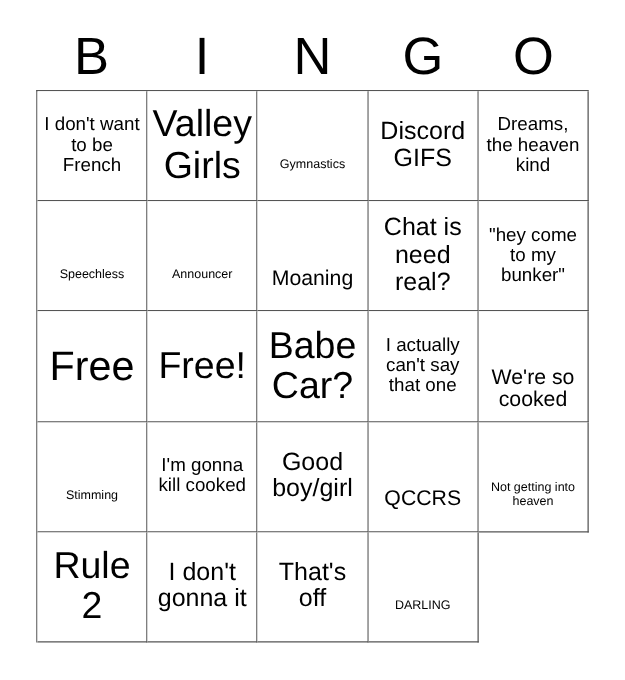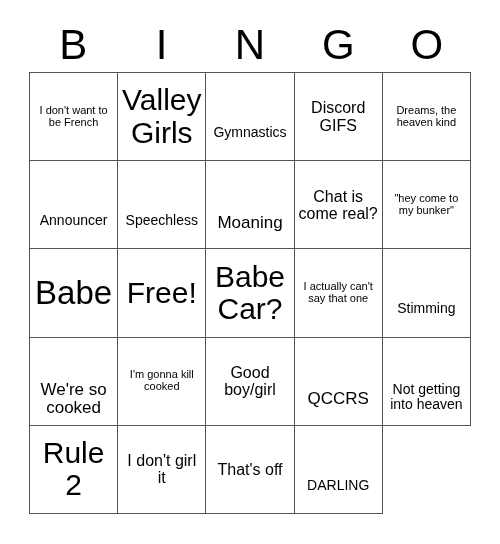--- a/index.html
+++ b/index.html
@@ -68,24 +68,24 @@
   .cell-text {
     display: block;
     width: 100%;
     line-height: 1.08;
     word-wrap: break-word;
     overflow-wrap: break-word;
   }
   
   .size-xxl .cell-text { font-size: 33px; }
   .size-xl  .cell-text { font-size: 30px; }
-  .size-md  .cell-text { font-size: 16px; }
+  .size-md  .cell-text { font-size: 20px; }
   .size-sm  .cell-text { font-size: 17px; margin-top: 36px; }
-  .size-xs  .cell-text { font-size: 11px; }
-  .size-xxs .cell-text { font-size: 14px; margin-top: 32px; }
+  .size-xs  .cell-text { font-size: 15px; }
+  .size-xxs .cell-text { font-size: 10px; margin-top: 32px; }
 </style>
 </head>
 <body>
 
 <div class="card">
 
   <div class="header-row">
       <div class="header-letter">B</div>
       <div class="header-letter">I</div>
       <div class="header-letter">N</div>
@@ -103,69 +103,69 @@
       <div class="cell size-xxs">
         <span class="cell-text">Gymnastics</span>
       </div>
       <div class="cell size-md">
         <span class="cell-text">Discord GIFS</span>
       </div>
       <div class="cell size-xs">
         <span class="cell-text">Dreams, the heaven kind</span>
       </div>
       <div class="cell size-xxs">
-        <span class="cell-text">Announcer</span>
+        <span class="cell-text">Speechless</span>
       </div>
       <div class="cell size-xxs">
-        <span class="cell-text">Speechless</span>
+        <span class="cell-text">Announcer</span>
       </div>
       <div class="cell size-sm">
         <span class="cell-text">Moaning</span>
       </div>
       <div class="cell size-md">
-        <span class="cell-text">Chat is come real?</span>
+        <span class="cell-text">Chat is need real?</span>
       </div>
       <div class="cell size-xs">
         <span class="cell-text">"hey come to my bunker"</span>
       </div>
       <div class="cell size-xxl">
-        <span class="cell-text">Babe</span>
+        <span class="cell-text">Free</span>
       </div>
       <div class="cell size-xl">
         <span class="cell-text">Free!</span>
       </div>
       <div class="cell size-xl">
         <span class="cell-text">Babe Car?</span>
       </div>
       <div class="cell size-xs">
         <span class="cell-text">I actually can't say that one</span>
       </div>
+      <div class="cell size-sm">
+        <span class="cell-text">We're so cooked</span>
+      </div>
       <div class="cell size-xxs">
         <span class="cell-text">Stimming</span>
-      </div>
-      <div class="cell size-sm">
-        <span class="cell-text">We're so cooked</span>
       </div>
       <div class="cell size-xs">
         <span class="cell-text">I'm gonna kill cooked</span>
       </div>
       <div class="cell size-md">
         <span class="cell-text">Good boy/girl</span>
       </div>
       <div class="cell size-sm">
         <span class="cell-text">QCCRS</span>
       </div>
       <div class="cell size-xxs">
         <span class="cell-text">Not getting into heaven</span>
       </div>
       <div class="cell size-xl">
         <span class="cell-text">Rule 2</span>
       </div>
       <div class="cell size-md">
-        <span class="cell-text">I don't girl it</span>
+        <span class="cell-text">I don't gonna it</span>
       </div>
       <div class="cell size-md">
         <span class="cell-text">That's off</span>
       </div>
       <div class="cell size-xxs">
         <span class="cell-text">DARLING</span>
       </div>
     </div>
 
 </div>

